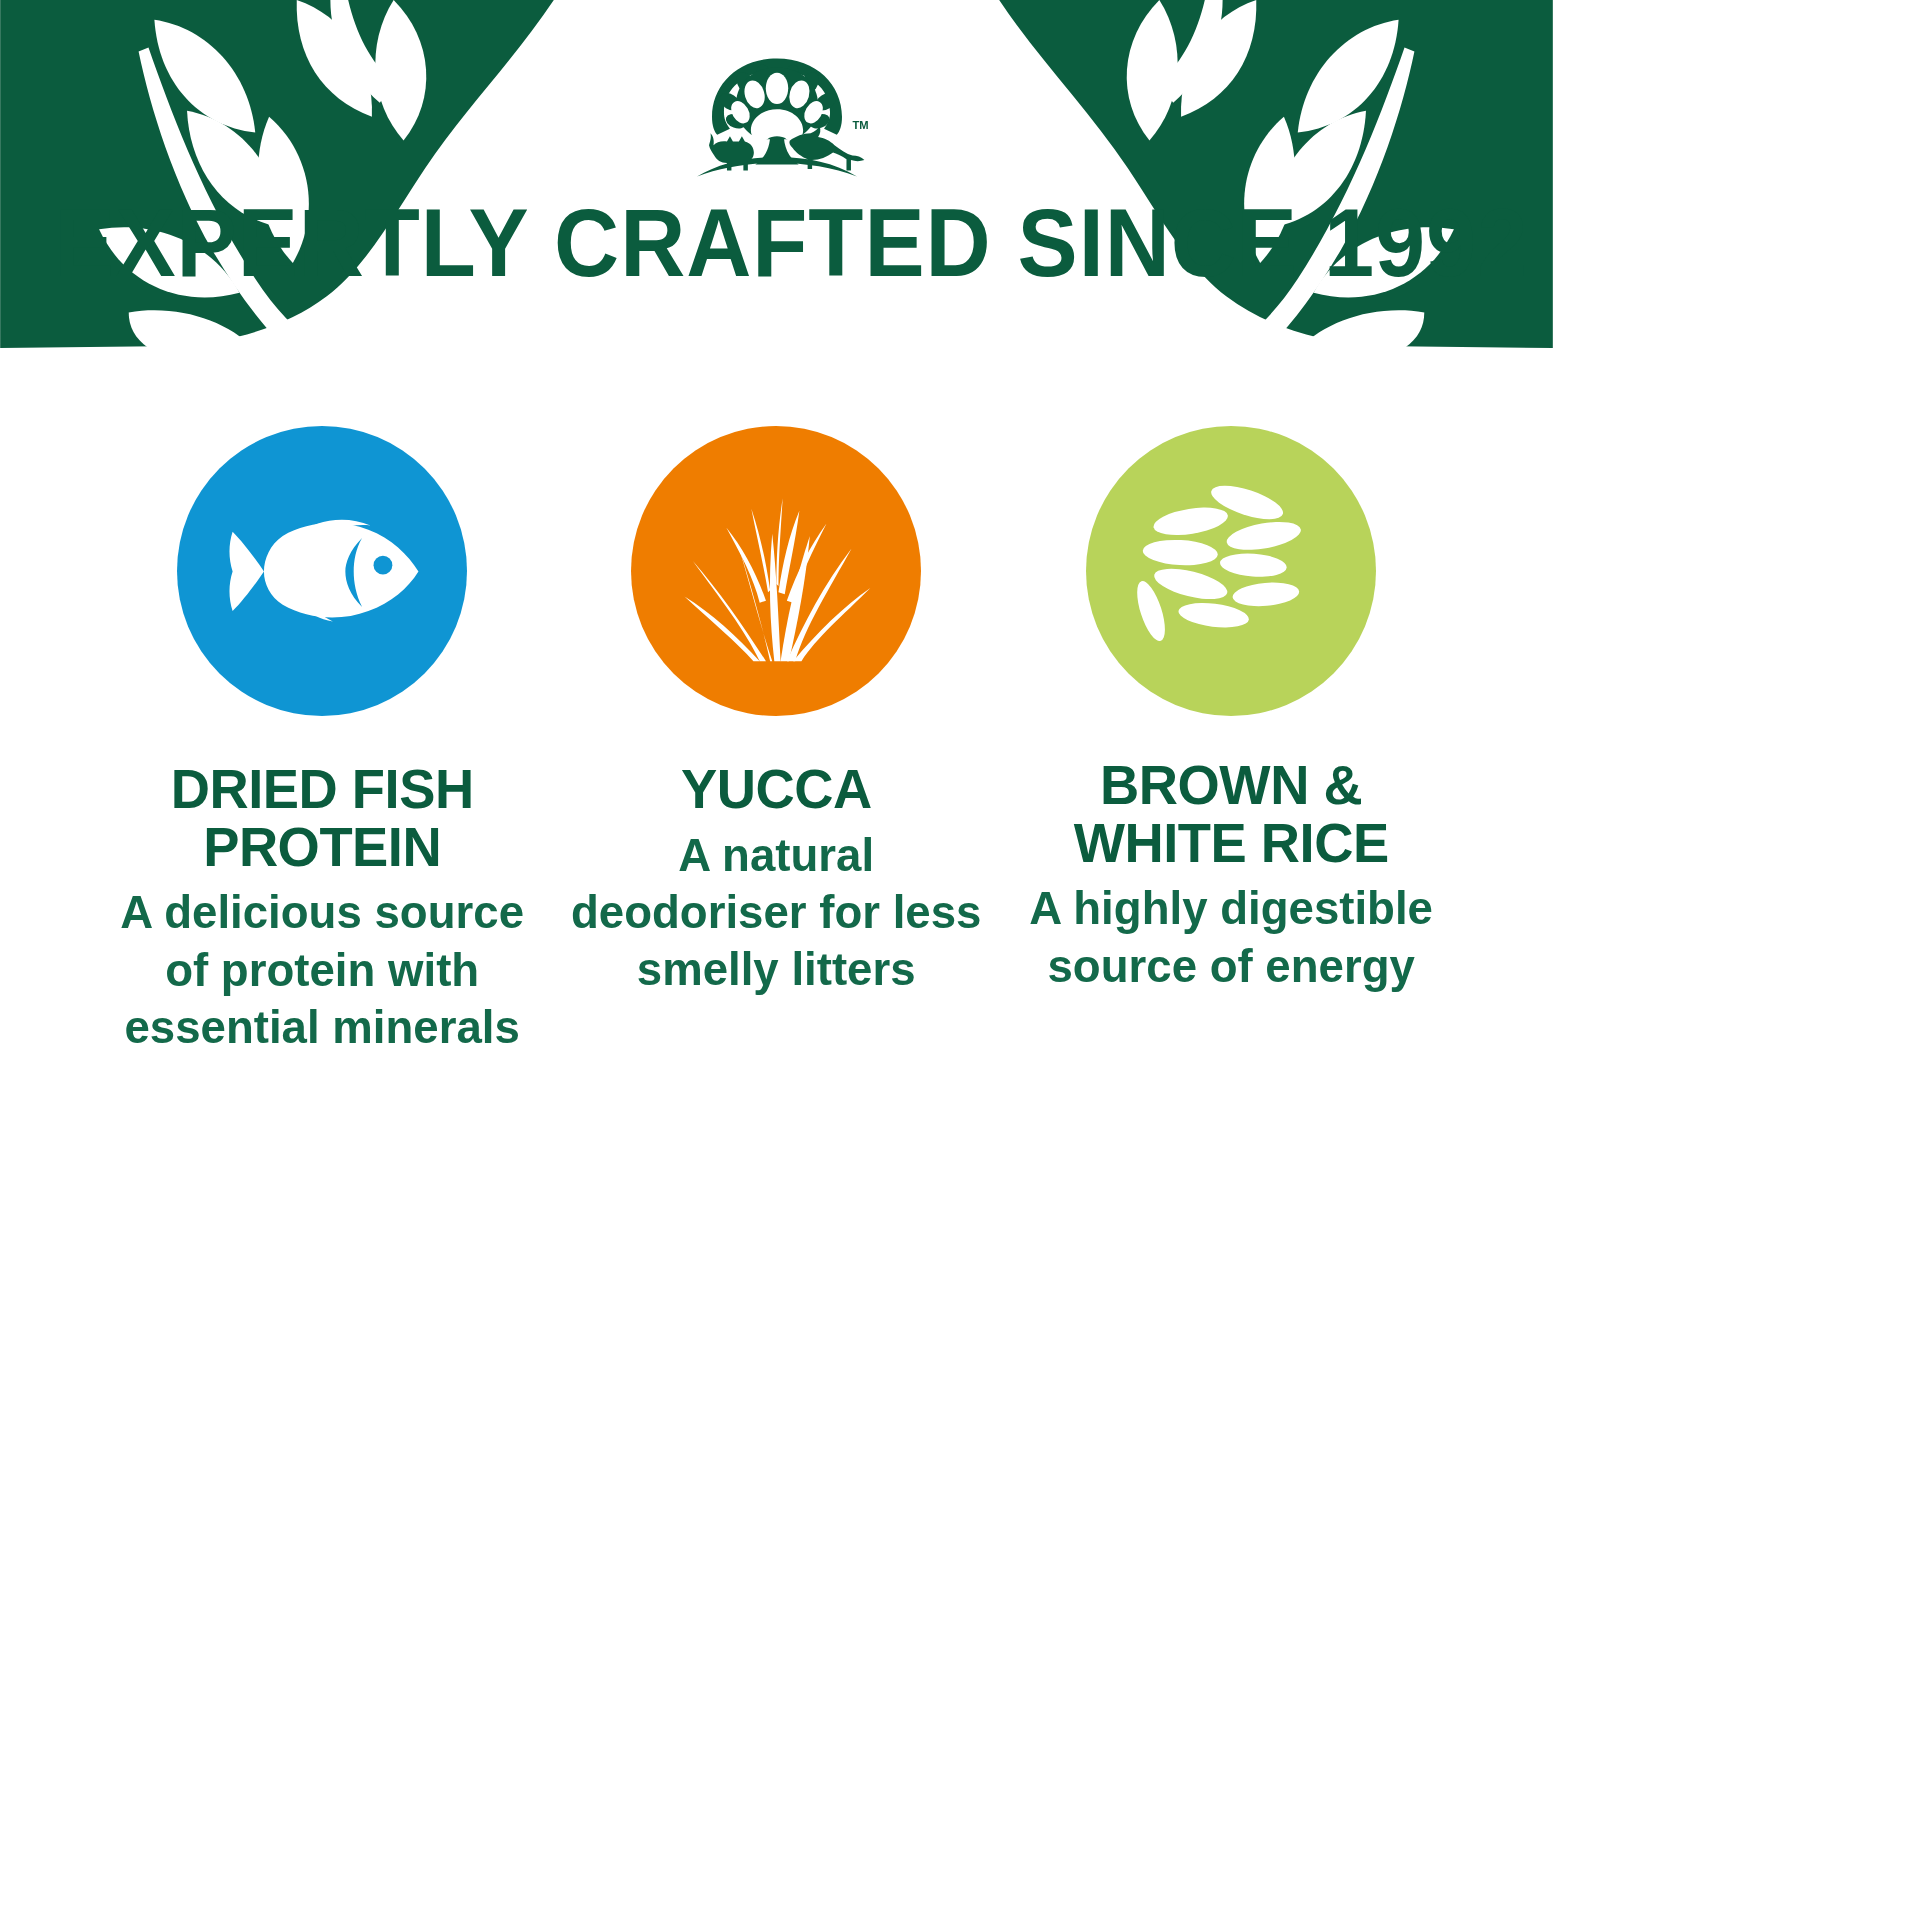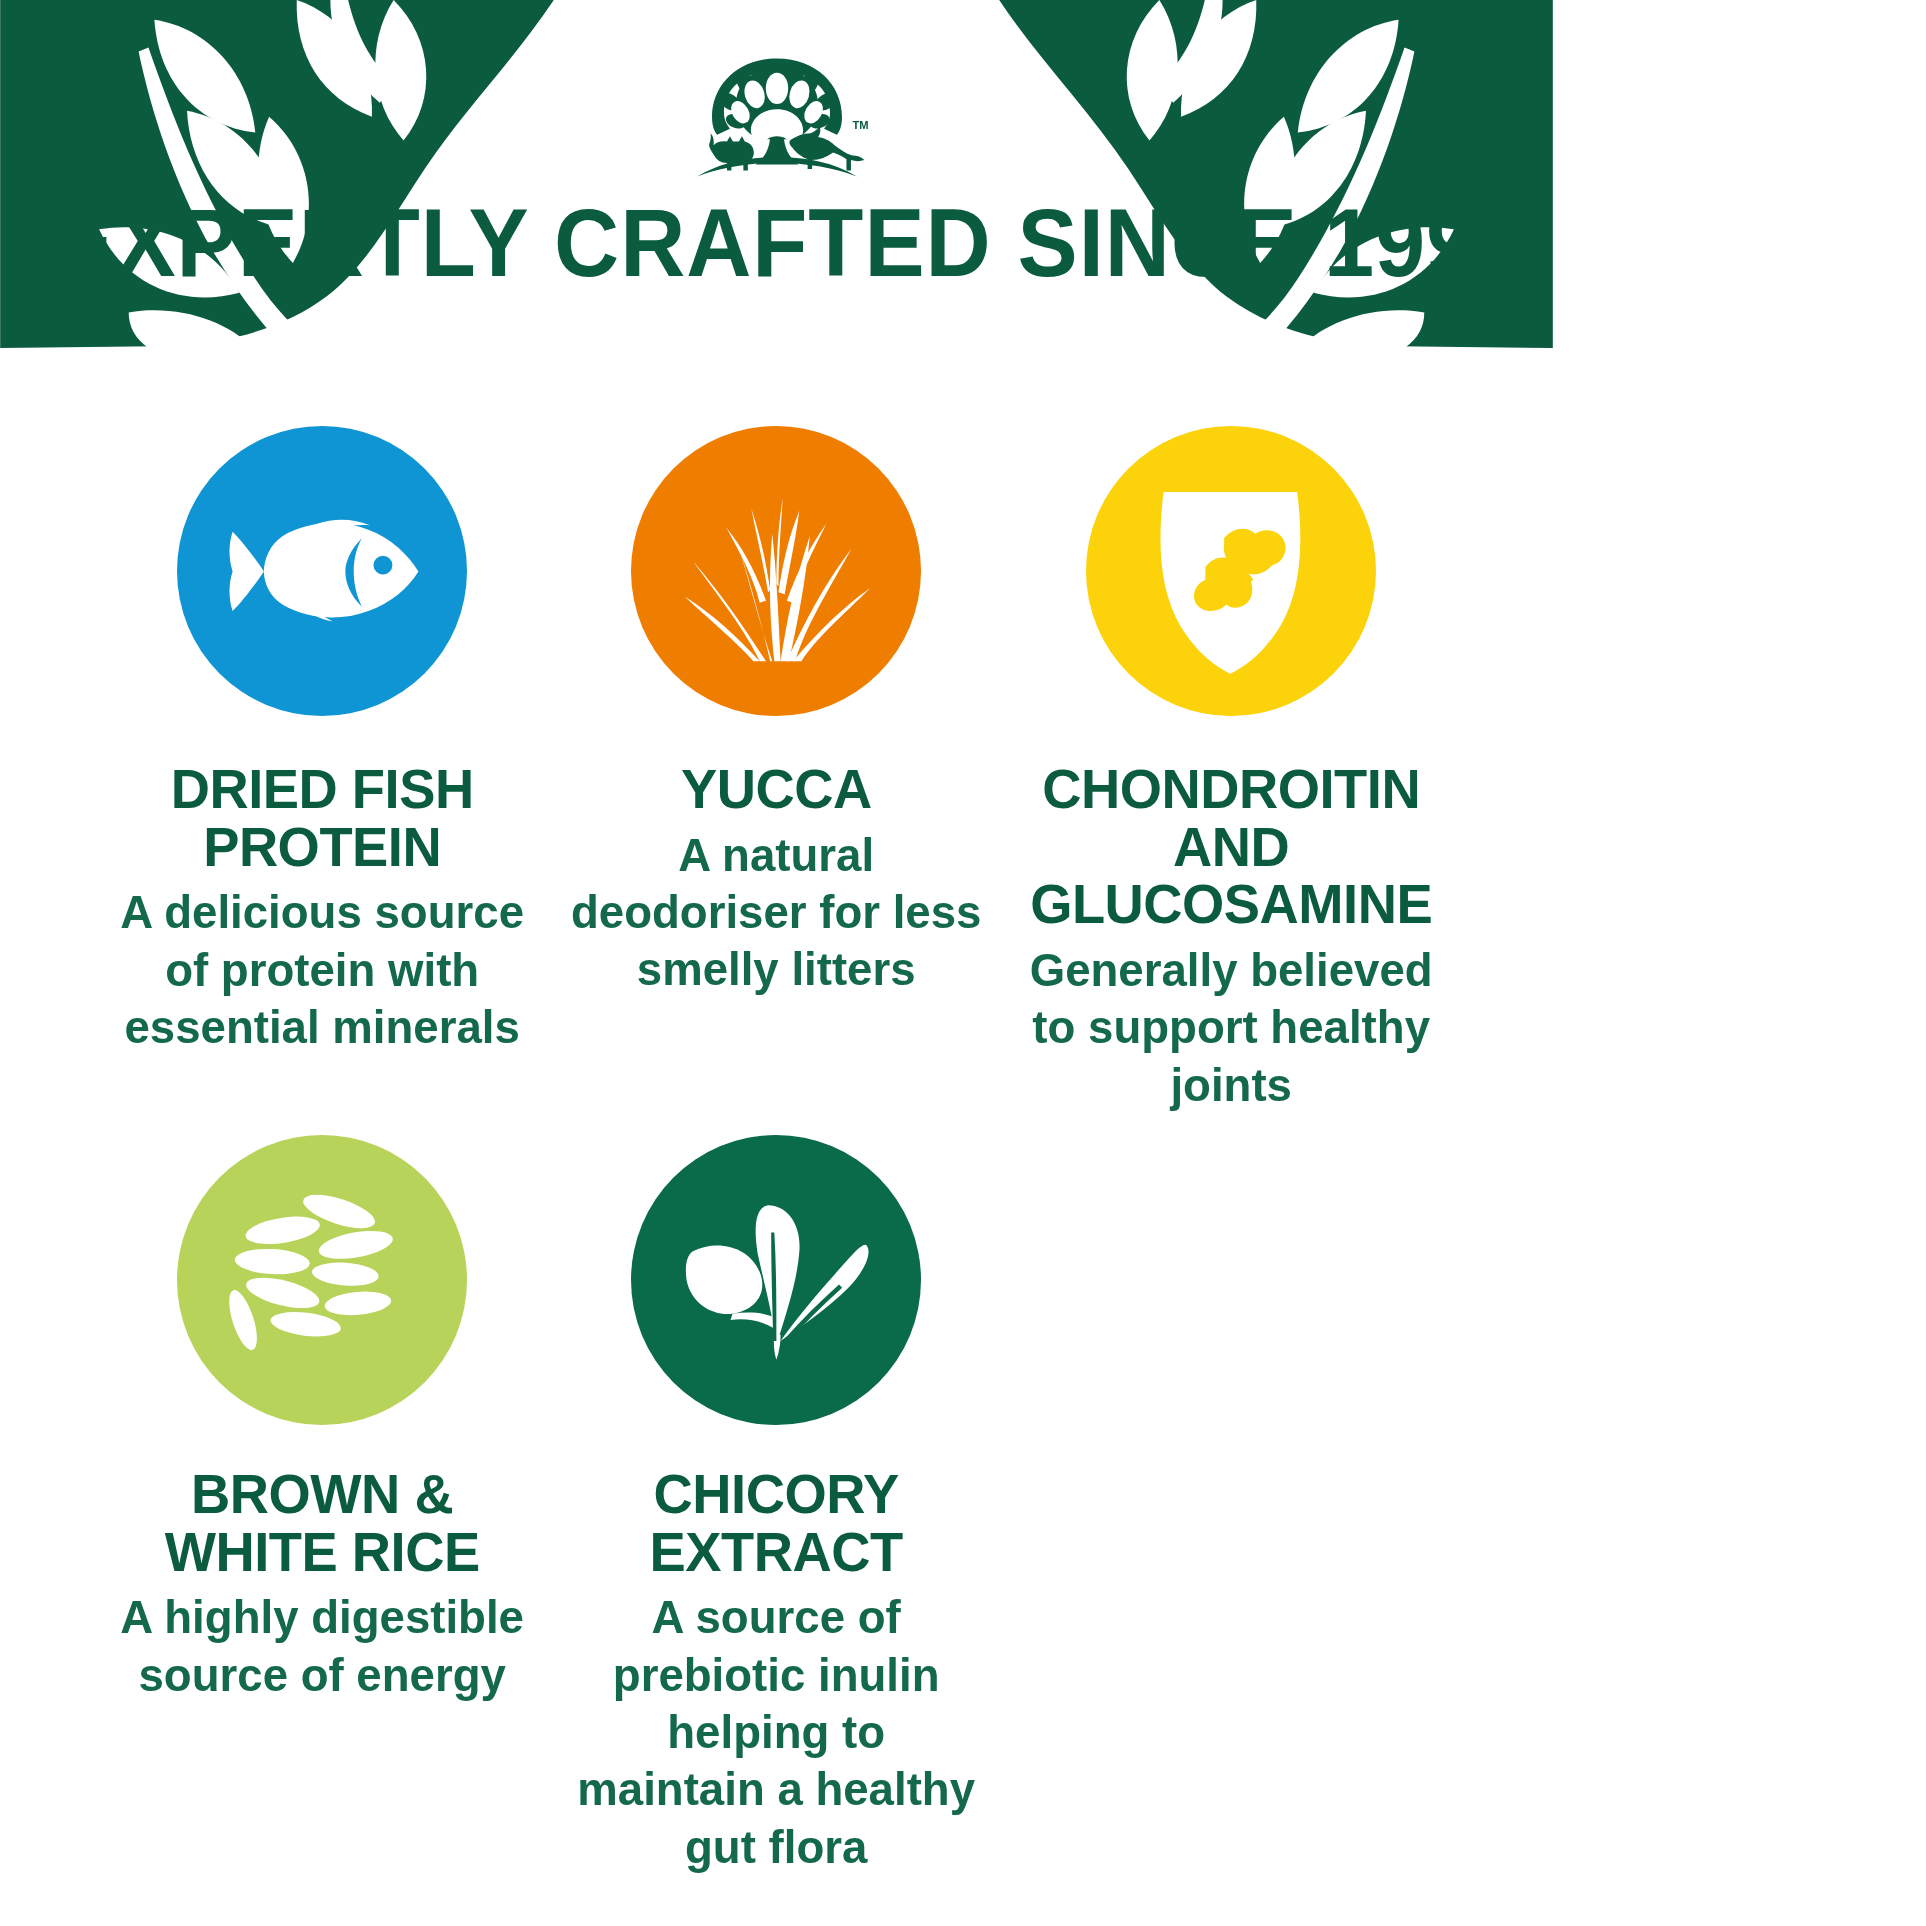--- a/index.html
+++ b/index.html
@@ -225,37 +225,20 @@
             <path d="M100,112 C100,82 102,56 106,30 C104,62 102,88 102,114 Z"></path>
             <path d="M110,128 C120,100 132,76 148,54 C134,82 122,106 116,130 Z"></path>
             <path d="M90,128 C80,100 68,78 52,58 C66,84 78,106 84,130 Z"></path>
           </g>
         </svg>
       </div>
       <h3 class="cell-title">YUCCA</h3>
       <p class="cell-desc">A natural deodoriser for less smelly litters</p>
     </div>
 
-    <div class="cell">
-      <div class="icon-circle" style="background:#FCD20B">
-        <svg viewBox="0 0 160 200" xmlns="http://www.w3.org/2000/svg" aria-hidden="true">
-          <path fill="#ffffff" d="M16,24 L144,24 C150,72 148,118 128,152 C112,178 96,190 80,198 C64,190 48,178 32,152 C12,118 10,72 16,24 Z"></path>
-          <g fill="#FCD20B">
-
-            <path d="M74,68 C82,58 96,56 104,64 C112,58 126,60 131,70 C136,80 130,92 120,94 C112,104 98,106 90,98 C80,96 72,86 74,74 Z"></path>
-
-            <path d="M56,96 C64,84 80,84 88,94 C96,100 104,112 100,124 C96,134 84,138 76,132 C68,140 54,140 48,132 C42,124 46,112 56,108 Z"></path>
-
-            <path d="M60,128 C72,118 84,108 96,100 L102,108 C90,116 78,126 66,136 Z"></path>
-          </g>
-        </svg>
-      </div>
-      <h3 class="cell-title">CHONDROITIN AND GLUCOSAMINE</h3>
-      <p class="cell-desc">Generally believed to support healthy joints</p>
-    </div>
 
     <div class="cell row2">
       <div class="icon-circle" style="background:#B8D35A">
         <svg viewBox="0 0 200 200" xmlns="http://www.w3.org/2000/svg" aria-hidden="true">
           <g fill="#ffffff">
             <ellipse cx="116" cy="34" rx="36" ry="12" transform="rotate(18 116 34)"></ellipse>
             <ellipse cx="62" cy="52" rx="36" ry="12" transform="rotate(-9 62 52)"></ellipse>
             <ellipse cx="132" cy="66" rx="36" ry="12" transform="rotate(-10 132 66)"></ellipse>
             <ellipse cx="52" cy="82" rx="36" ry="12" transform="rotate(3 52 82)"></ellipse>
             <ellipse cx="122" cy="94" rx="32" ry="11" transform="rotate(4 122 94)"></ellipse>
@@ -264,39 +247,16 @@
             <ellipse cx="24" cy="138" rx="10" ry="30" transform="rotate(-18 24 138)"></ellipse>
             <ellipse cx="84" cy="142" rx="34" ry="11" transform="rotate(7 84 142)"></ellipse>
           </g>
         </svg>
       </div>
       <h3 class="cell-title">BROWN &amp; WHITE RICE</h3>
       <p class="cell-desc">A highly digestible source of energy</p>
     </div>
 
 
-    <div class="cell row2">
-      <div class="icon-circle" style="background:#0A6B4A">
-        <svg viewBox="0 0 200 180" xmlns="http://www.w3.org/2000/svg" aria-hidden="true">
-          <g fill="#ffffff">
-
-            <path d="M92,18 C110,18 124,36 122,62 C120,90 110,120 100,152 C96,120 88,92 82,64 C78,38 80,20 92,18 Z"></path>
-
-            <path d="M20,62 C44,50 74,58 84,82 C92,102 80,118 58,122 C36,124 18,110 14,90 C12,76 14,66 20,62 Z"></path>
-            <path d="M58,122 C72,120 86,120 100,126 L98,136 C84,128 70,126 56,128 Z"></path>
-
-            <path d="M186,56 C192,62 186,80 168,98 C150,116 124,134 104,148 C118,128 138,104 156,84 C172,66 182,54 186,56 Z"></path>
-
-            <path d="M98,142 L104,142 C104,152 102,160 100,166 C98,160 97,152 98,142 Z"></path>
-          </g>
-          <g fill="#0A6B4A">
-            <path d="M98,44 C100,78 100,112 100,148 L97,148 C96,112 95,78 95,44 Z"></path>
-            <path d="M108,146 C124,128 142,110 160,94 L163,97 C144,114 126,132 110,150 Z"></path>
-          </g>
-        </svg>
-      </div>
-      <h3 class="cell-title">CHICORY EXTRACT</h3>
-      <p class="cell-desc">A source of prebiotic inulin helping to maintain a healthy gut flora</p>
-    </div>
 
   </div>
 </div>
 
 
 </body></html>

